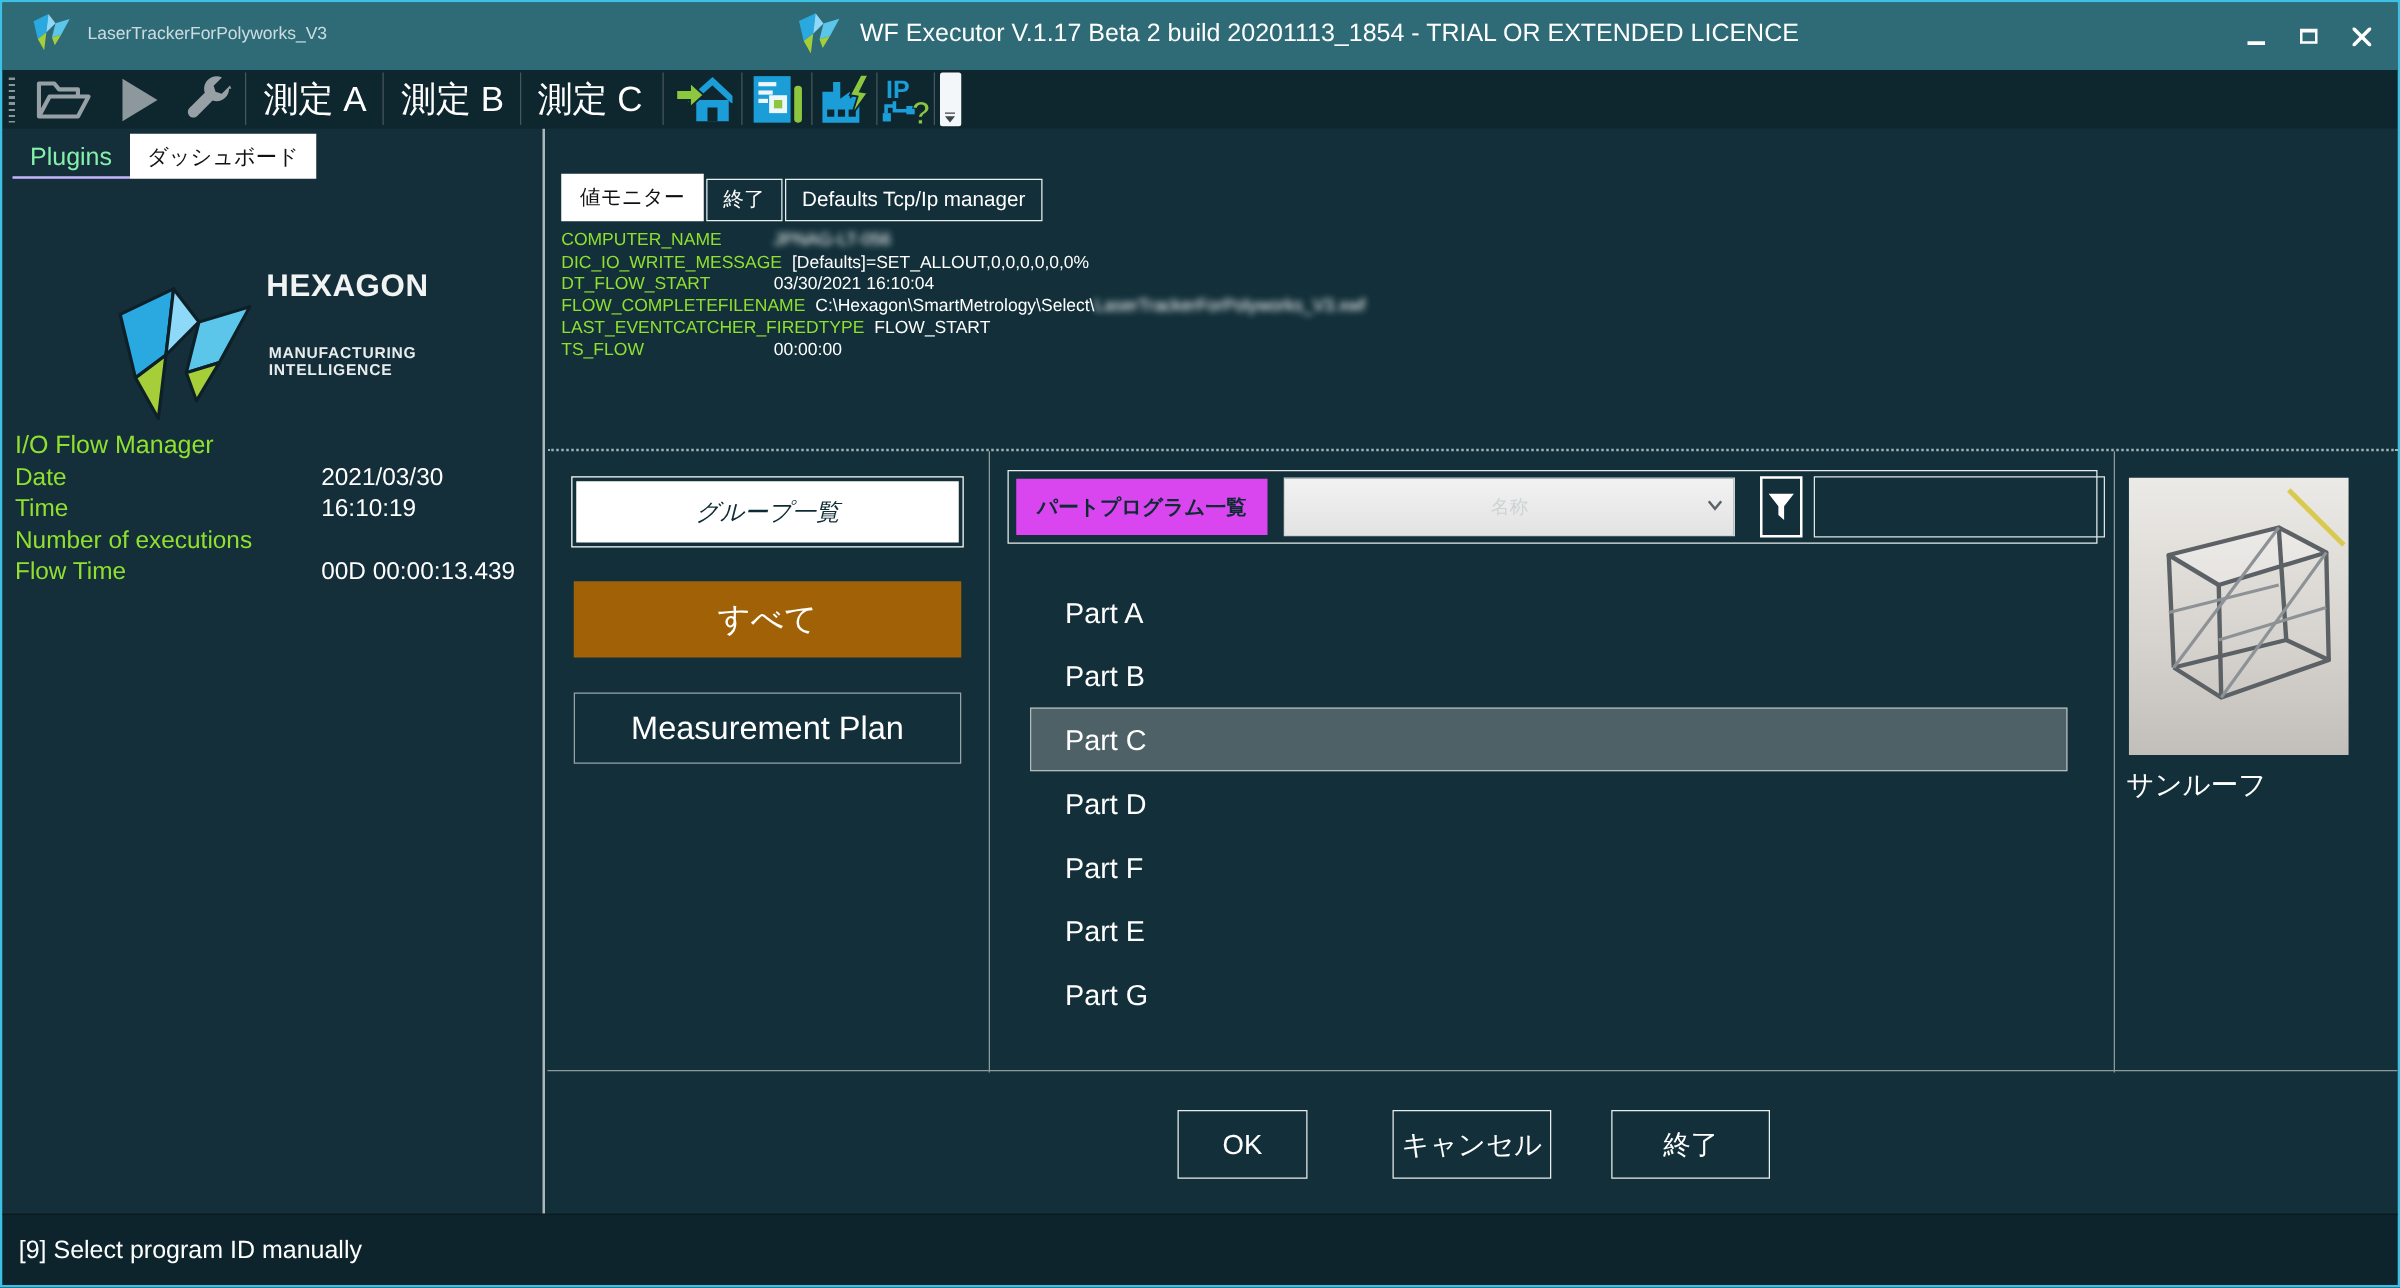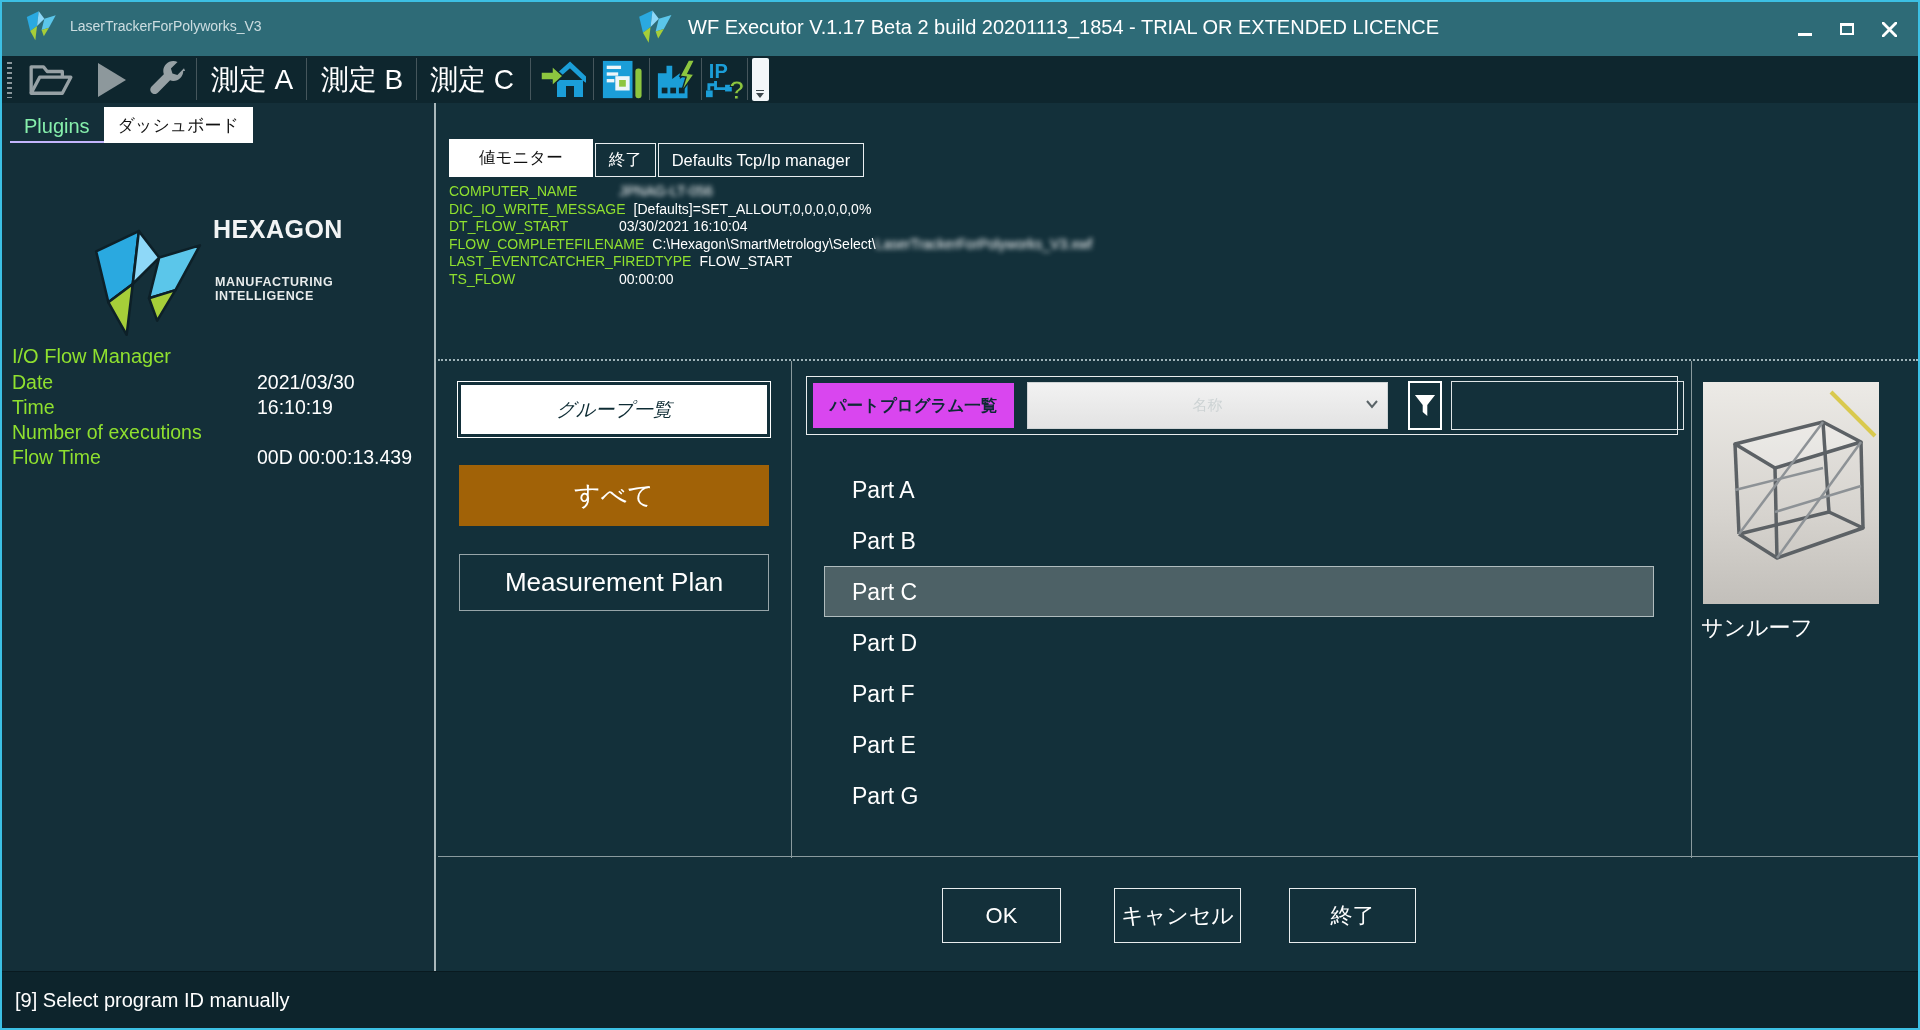--- a/index.html
+++ b/index.html
@@ -49,21 +49,21 @@
   .frow .fv { color:#ffffff; }
 
   
   .right { position:absolute; left:436px; top:101px; right:0; bottom:57px; background:#13303a; }
 
   
   .monitor { position:absolute; left:0; right:0; top:0; height:256px; }
   .mtabs { position:absolute; left:11px; top:36px; display:flex; align-items:flex-end; gap:2px; }
   .mtab { height:34px; padding:0 13px; display:flex; align-items:center; font-size:16.5px;
           color:#fff; border:1px solid #e9eef0; cursor:pointer; }
-  .mtab.active { height:38px; background:#fff; color:#101010; border:none; padding:0 30px; }
+  .mtab.active { height:38px; background:#fff; color:#101010; border:none; padding:0 15px; }
   .kv { position:absolute; left:11px; top:80px; font-size:14px; line-height:17.5px; }
   .kvrow { display:flex; }
   .kvk { color:#8fe02f; min-width:170px; padding-right:8px; }
   .kvv { color:#ffffff; white-space:pre; }
   .redacted { filter:blur(2.4px); }
 
   
   .selection { position:absolute; left:0; right:0; top:256px; bottom:0;
                border-top:2px dotted #9fb3b8; }
   .group-col { position:absolute; left:0; top:0; width:354px; height:497px; border-right:1px solid #8a9a9e; }
@@ -97,21 +97,21 @@
   .prow.selected { background:#4d6166; border:1px solid #b0bcbe; }
 
   .preview-col { position:absolute; left:1255px; right:0; top:0; height:497px; }
   .photo { position:absolute; left:10px; top:21px; width:176px; height:222px; }
   .caption { position:absolute; left:8px; top:252px; color:#ffffff; font-size:22px; }
 
   .footer { position:absolute; left:0; right:0; bottom:0; height:115px; border-top:1px solid #8a9a9e; }
   .dlgbtn { position:absolute; top:31px; height:55px; border:1px solid #e9edee; color:#ffffff;
             font-size:22px; display:flex; align-items:center; justify-content:center;
             background:transparent; cursor:pointer; }
-  .btn-ok     { left:504px; width:119px; }
+  .btn-ok     { left:504px; width:104px; }
   .btn-cancel { left:676px; width:127px; }
   .btn-exit   { left:851px; width:127px; }
 
   
   .statusbar { position:absolute; left:0; right:0; bottom:0; height:57px; background:#0d242c;
                border-top:1px solid #091a20; display:flex; align-items:center; }
   .status-text { color:#ffffff; font-size:20px; margin-left:13px; }
 </style>
 </head>
 <body>

